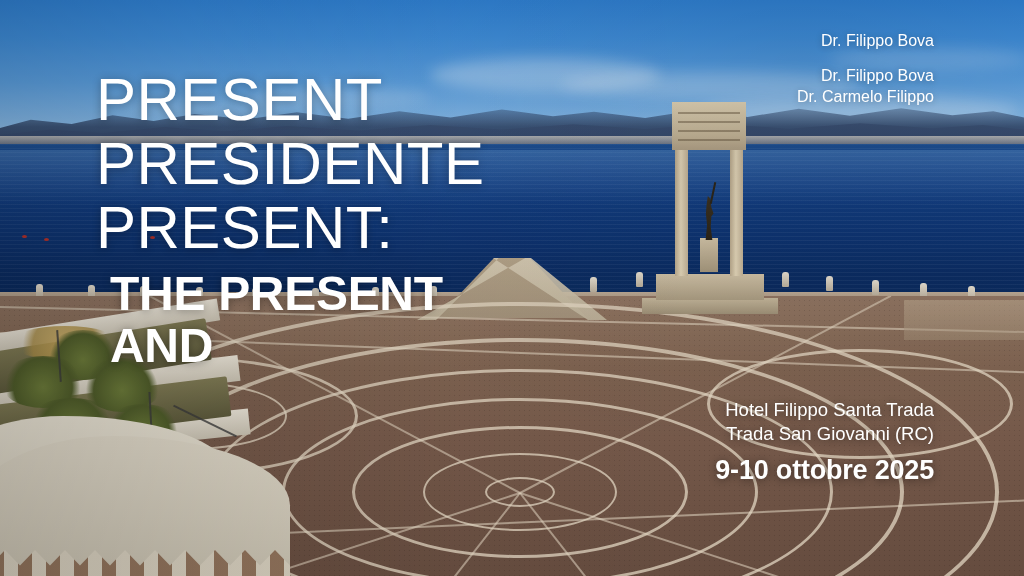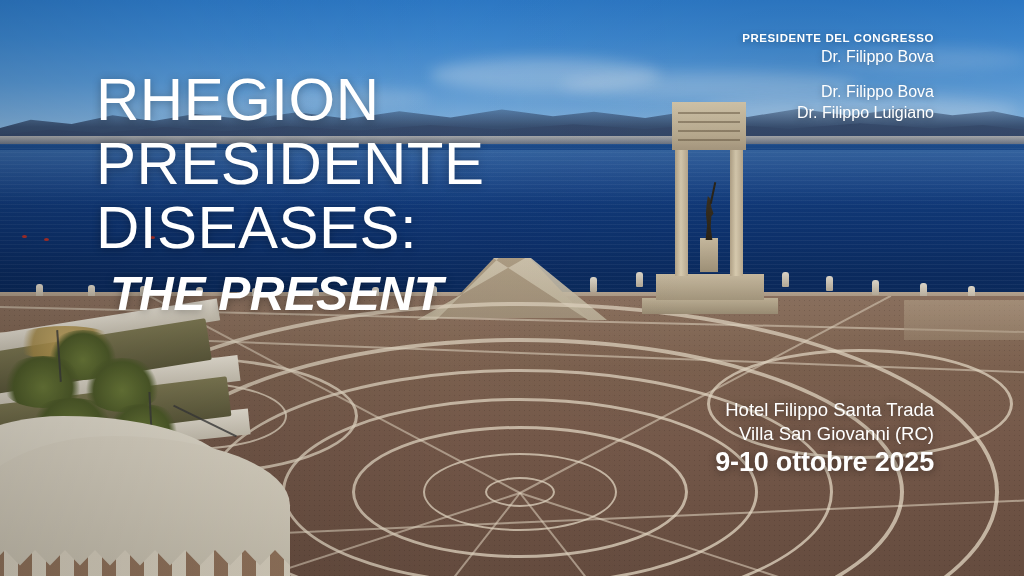--- a/index.html
+++ b/index.html
@@ -267,21 +267,20 @@
     font-weight: 300;
     font-size: 60px;
     line-height: 64px;
     letter-spacing: 0.5px;
     white-space: nowrap;
     text-shadow: 0 1px 9px rgba(0,0,0,0.30);
   }
   .subtitle-block {
     margin-top: 8px;
     margin-left: 14px;
-    font-style: italic;
   }
   .subtitle-line {
     font-weight: 700;
     font-size: 48px;
     line-height: 52px;
     letter-spacing: -0.3px;
     white-space: nowrap;
     text-shadow: 0 1px 9px rgba(0,0,0,0.35);
   }
 
@@ -314,21 +313,21 @@
     color: #ffffff;
     text-shadow: 0 1px 8px rgba(0,0,0,0.45);
   }
   .venue-line {
     font-size: 18.5px;
     font-weight: 400;
     line-height: 24px;
     white-space: nowrap;
   }
   .venue-date {
-    margin-top: 0;
+    margin-top: 8px;
     font-size: 27px;
     font-weight: 600;
     line-height: 32px;
     letter-spacing: -0.2px;
     white-space: nowrap;
   }
 </style>
 </head>
 <body>
 
@@ -434,38 +433,38 @@
     <div class="steps-curve2"></div>
     <div class="steps-curve"></div>
     <div class="zigzag"></div>
 
     <div class="ramp-right"></div>
 
     <div class="vignette"></div>
   </div>
 
   <div class="titles">
-    <div class="title-line">RHEGION</div>
+    <div class="title-line">PRESENT</div>
     <div class="title-line">PRESIDENTE</div>
-    <div class="title-line">DISEASES:</div>
+    <div class="title-line">PRESENT:</div>
     <div class="subtitle-block">
       <div class="subtitle-line">THE PRESENT</div>
+      <div class="subtitle-line">AND</div>
     </div>
   </div>
 
   <div class="credits">
     <div class="credit-group">
-      <div class="credit-role">PRESIDENTE DEL CONGRESSO</div>
       <div class="credit-name">Dr. Filippo Bova</div>
     </div>
     <div class="credit-group">
       <div class="credit-name">Dr. Filippo Bova</div>
-      <div class="credit-name">Dr. Filippo Luigiano</div>
+      <div class="credit-name">Dr. Carmelo Filippo</div>
     </div>
   </div>
 
   <div class="venue">
     <div class="venue-line">Hotel Filippo Santa Trada</div>
-    <div class="venue-line">Villa San Giovanni (RC)</div>
+    <div class="venue-line">Trada San Giovanni (RC)</div>
     <div class="venue-date">9-10 ottobre 2025</div>
   </div>
 
 </div>
 
 </body></html>

